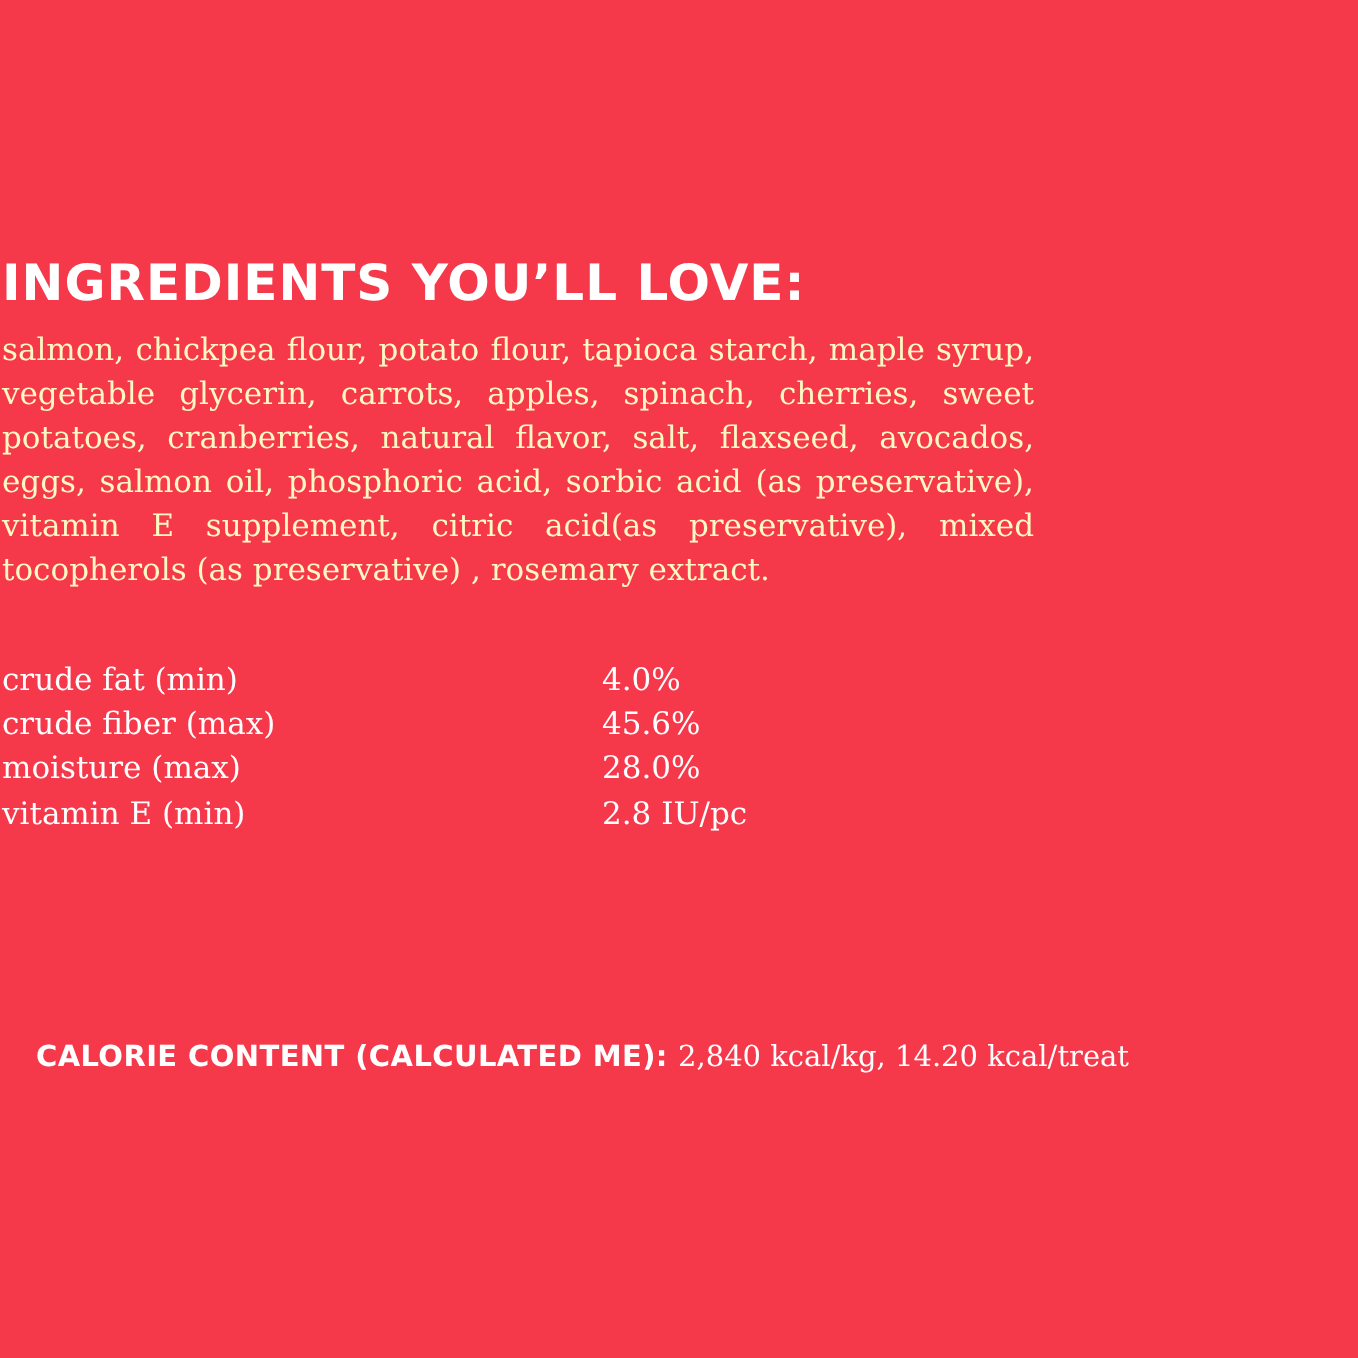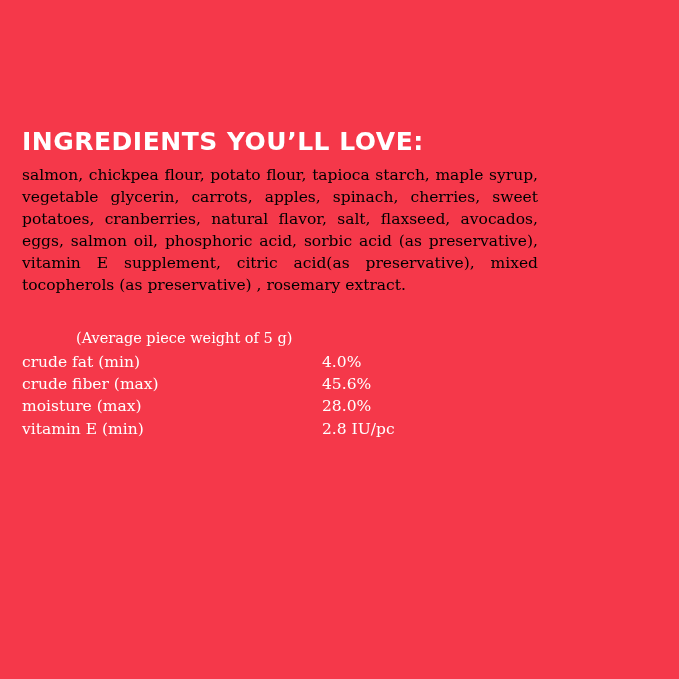--- a/index.html
+++ b/index.html
@@ -12,38 +12,38 @@
     background: #f5384a;
     font-family: "DejaVu Sans", sans-serif;
     color: #ffffff;
     overflow: hidden;
   }
   .page {
     position: relative;
     width: 679px;
     height: 679px;
     box-sizing: border-box;
-    padding: 128px 24px 0 22px;
+    padding: 128px 24px 0 1px;
   }
   .section-heading {
     font-family: "DejaVu Sans", sans-serif;
     font-weight: bold;
     font-size: 25px;
     letter-spacing: 0.5px;
     color: #ffffff;
     margin: 0 0 8px 0;
     line-height: 1.1;
   }
   .ingredients-body {
     font-family: "DejaVu Serif", serif;
     font-size: 15.5px;
     line-height: 1.42;
     text-align: justify;
     text-justify: inter-word;
-    color: #000000;
+    color: #fef9c3;
     width: 516px;
     margin: 0;
   }
   .ga-block {
     margin-top: 34px;
   }
   .ga-subnote {
     font-family: "DejaVu Serif", serif;
     font-size: 14.5px;
     color: #ffffff;
@@ -90,21 +90,20 @@
 <body>
 
 <div class="page">
 
   <h1 class="section-heading">INGREDIENTS YOU’LL LOVE:</h1>
 
   <p class="ingredients-body">salmon, chickpea flour, potato flour, tapioca starch, maple syrup, vegetable glycerin, carrots, apples, spinach, cherries, sweet potatoes, cranberries, natural flavor, salt, flaxseed, avocados, eggs, salmon oil, phosphoric acid, sorbic acid (as preservative), vitamin E supplement, citric acid(as preservative), mixed tocopherols (as preservative) , rosemary extract.</p>
 
   <div class="ga-block">
 
-    <div class="ga-subnote">(Average piece weight of 5 g)</div>
 
     <table class="ga-table">
       <tbody>
         <tr>
           <td class="label">crude fat (min)</td>
           <td class="value">4.0%</td>
         </tr>
         <tr>
           <td class="label">crude fiber (max)</td>
           <td class="value">45.6%</td>
@@ -114,14 +113,18 @@
           <td class="value">28.0%</td>
         </tr>
         <tr>
           <td class="label">vitamin E (min)</td>
           <td class="value">2.8 IU/pc</td>
         </tr>
       </tbody>
     </table>
   </div>
 
+  <div class="calorie-row">
+    <span class="calorie-label">CALORIE CONTENT (CALCULATED ME):</span>
+    <span class="calorie-value">2,840 kcal/kg, 14.20 kcal/treat</span>
+  </div>
 
 </div>
 
 </body></html>

